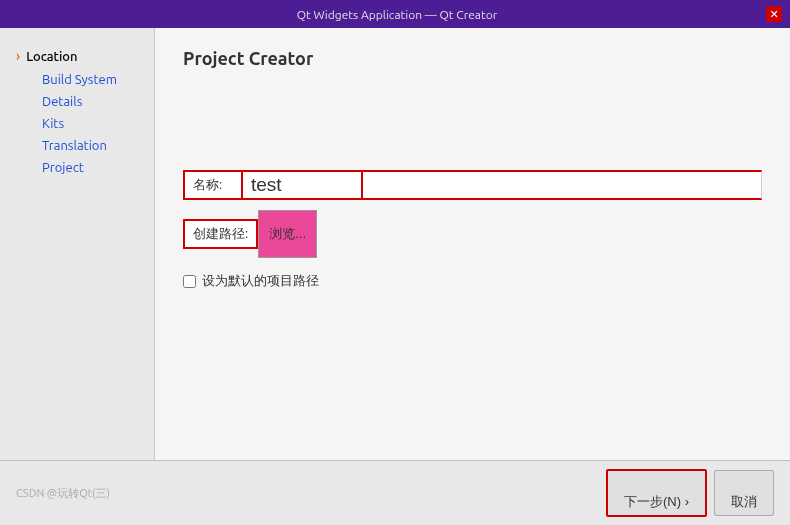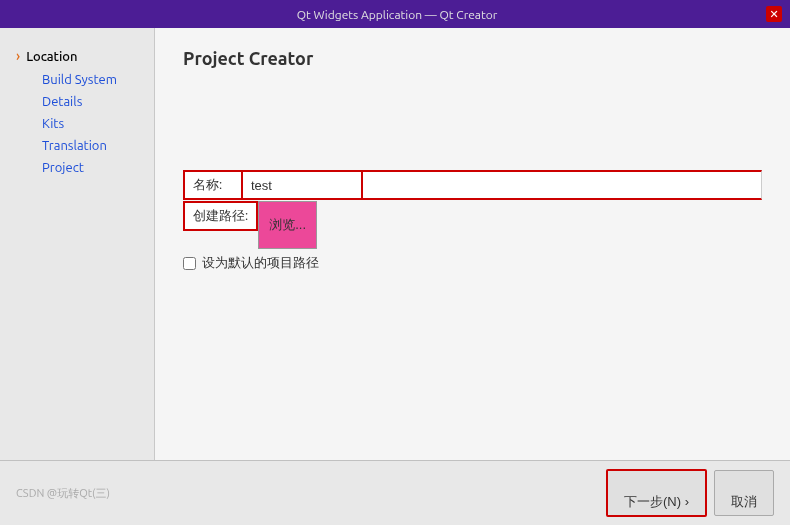--- a/index.html
+++ b/index.html
@@ -106,21 +106,21 @@
       font-size: 12px;
       color: #444;
       line-height: 1.5;
       margin-bottom: 8px;
     }
 
     .form-area {
       margin-top: 90px;
       display: flex;
       flex-direction: column;
-      gap: 1px;
+      gap: 10px;
     }
 
     .checkbox-row {
       display: flex;
       align-items: center;
       gap: 6px;
       margin-top: 4px;
     }
 
     .checkbox-row input[type="checkbox"] {
@@ -156,20 +156,21 @@
       color: #333;
     }
 
     .btn-next {
       border: 2px solid #cc0000;
       background: #e0e0e0;
     }
 
     .row-path {
       display: flex;
+      align-items: center;
       width: 100%;
     }
 
     .path-label {
       background: white;
       border: 2px solid #cc0000;
       padding: 5px 8px;
       font-size: 13px;
       color: #333;
       min-width: 70px;
@@ -221,21 +222,21 @@
       display: flex;
       align-items: center;
       flex-shrink: 0;
     }
 
     .name-input {
       background: white;
       border: 2px solid #cc0000;
       border-left: none;
       padding: 5px 8px;
-      font-size: 13px;
+      font-size: 19px;
       color: #333;
       height: 30px;
       width: 120px;
       outline: none;
     }
 
     .name-input-rest {
       background: white;
       border-top: 2px solid #cc0000;
       border-bottom: 2px solid #cc0000;

